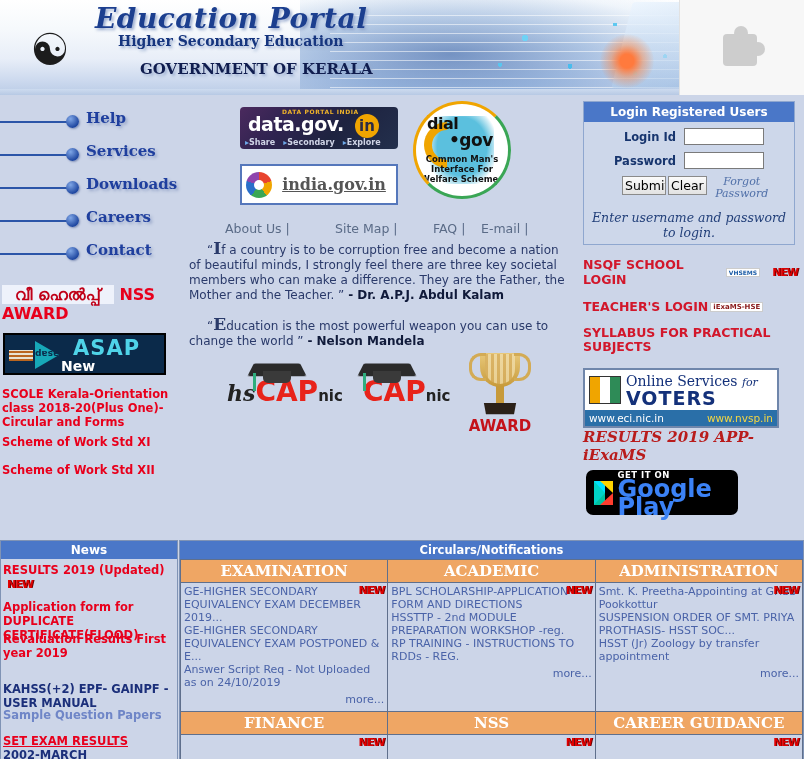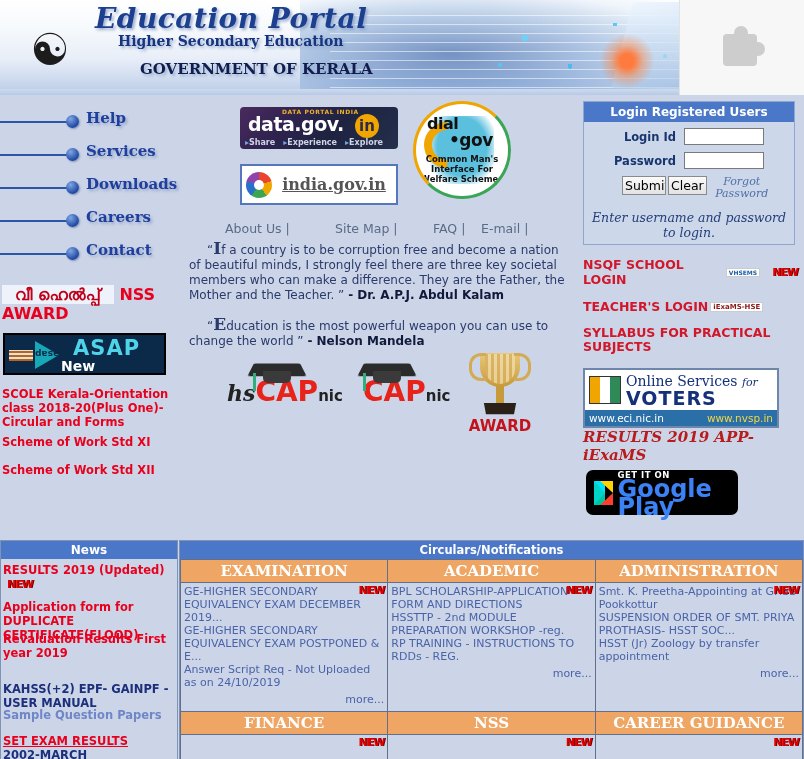--- a/index.html
+++ b/index.html
@@ -271,21 +271,21 @@
   </div>
 
   <div class="center">
     <div class="logo-row">
       <div class="datagov">
         <div class="dg-label">DATA PORTAL INDIA</div>
         <div class="dg-main">data.gov.</div>
         <div class="dg-circle">in</div>
         <div class="dg-sub">
           <span><i>▸</i><span>Share</span></span>
-          <span><i>▸</i><span>Experience</span></span>
+          <span><i>▸</i><span>Secondary</span></span>
           <span><i>▸</i><span>Explore</span></span>
         </div>
       </div>
       <div class="indiagov">
         <div class="ig-emblem">
             <div class="ig-inner"></div>
           </div>
         <div class="ig-text">india.gov.in</div>
       </div>
       <div class="dialgov">

